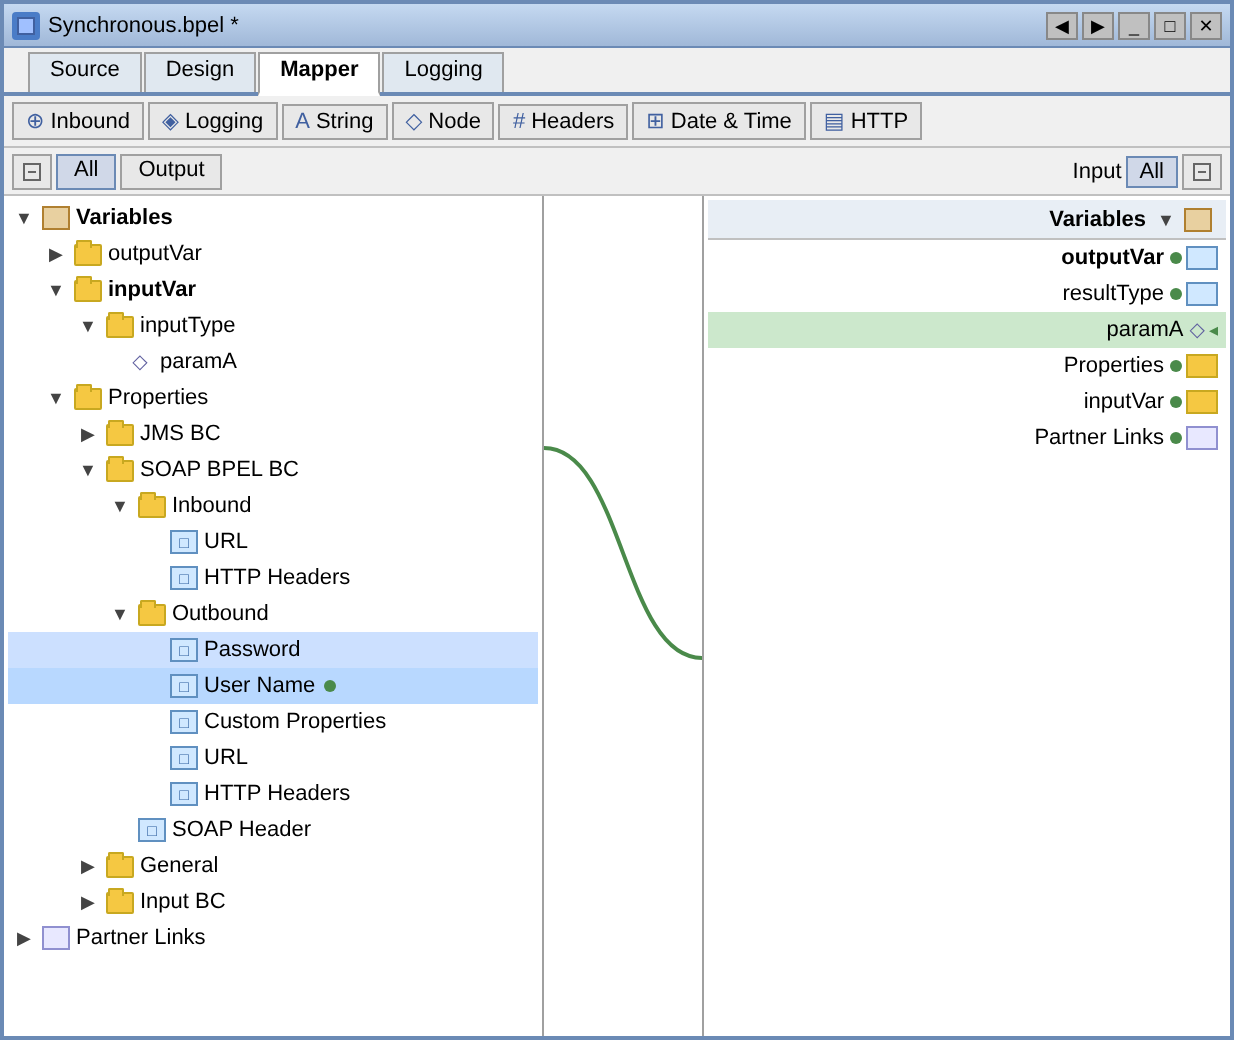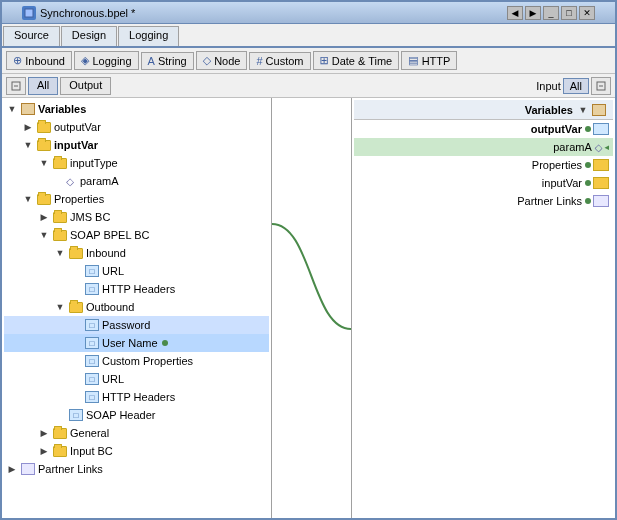--- a/index.html
+++ b/index.html
@@ -1,29 +1,29 @@
 <!DOCTYPE html>
 <html><head>
   <meta charset="utf-8">
   <style>
     * { box-sizing: border-box; margin: 0; padding: 0; }
     body { font-family: 'Segoe UI', Tahoma, Arial, sans-serif; font-size: 11px; background: #f0f0f0; }
     
     .window { width: 617px; height: 520px; border: 2px solid #6b8ab5; background: #f0f0f0; display: flex; flex-direction: column; }
     
     
-    .title-bar { background: linear-gradient(to bottom, #c5d9f1, #a0b8d8); height: 22px; display: flex; align-items: center; padding: 0 20px; justify-content: space-between; border-bottom: 1px solid #6b8ab5; }
+    .title-bar { background: linear-gradient(to bottom, #c5d9f1, #a0b8d8); height: 22px; display: flex; align-items: center; padding: 0 4px; justify-content: space-between; border-bottom: 1px solid #6b8ab5; }
     .title-bar-left { display: flex; align-items: center; gap: 4px; }
     .title-icon { width: 14px; height: 14px; background: #4a7cc7; border-radius: 2px; display: flex; align-items: center; justify-content: center; }
     .title-text { font-size: 11px; font-weight: normal; color: #000; }
     .title-controls { display: flex; gap: 2px; }
     .title-btn { width: 16px; height: 14px; background: #c0c0c0; border: 1px solid #888; display: flex; align-items: center; justify-content: center; font-size: 9px; cursor: pointer; }
     
     
-    .menu-tabs { background: #f0f0f0; display: flex; border-bottom: 2px solid #6b8ab5; padding: 2px 1px 0; gap: 1px; height: 24px; }
+    .menu-tabs { background: #f0f0f0; display: flex; border-bottom: 2px solid #6b8ab5; padding: 2px 12px 0; gap: 1px; height: 24px; }
     .menu-tab { padding: 2px 10px; border: 1px solid #a0a0a0; background: #e0e8f0; font-size: 11px; cursor: pointer; border-bottom: none; }
     .menu-tab.active { background: #ffffff; border-bottom: 2px solid white; margin-bottom: -2px; font-weight: bold; }
     
     
     .toolbar { background: #f0f0f0; display: flex; align-items: center; gap: 2px; padding: 2px 4px; border-bottom: 1px solid #c0c0c0; height: 26px; }
     .toolbar-btn { padding: 2px 6px; border: 1px solid #a0a0a0; background: #e8e8e8; font-size: 11px; cursor: pointer; display: flex; align-items: center; gap: 3px; white-space: nowrap; }
     
     
     .io-bar { background: #f0f0f0; display: flex; align-items: center; padding: 2px 4px; border-bottom: 1px solid #c0c0c0; height: 24px; gap: 2px; }
     .io-left { display: flex; gap: 2px; flex: 1; }
@@ -96,20 +96,21 @@
       <div class="title-btn">▶</div>
       <div class="title-btn">_</div>
       <div class="title-btn">□</div>
       <div class="title-btn">✕</div>
     </div>
   </div>
 
   <div class="menu-tabs">
     <div class="menu-tab">Source</div>
     <div class="menu-tab">Design</div>
+    <div class="menu-tab active">Mapper</div>
     <div class="menu-tab">Logging</div>
   </div>
 
   <div class="toolbar">
     <div class="toolbar-btn">
       <span style="color:#4060a0;">⊕</span>
       <span>Inbound</span>
     </div>
     <div class="toolbar-btn">
       <span style="color:#4060a0;">◈</span>
@@ -118,21 +119,21 @@
     <div class="toolbar-btn">
       <span style="color:#4060a0;">A</span>
       <span>String</span>
     </div>
     <div class="toolbar-btn">
       <span style="color:#4060a0;">◇</span>
       <span>Node</span>
     </div>
     <div class="toolbar-btn">
       <span style="color:#4060a0;">#</span>
-      <span>Custom</span>
+      <span>Headers</span>
     </div>
     <div class="toolbar-btn">
       <span style="color:#4060a0;">⊞</span>
       <span>Date &amp; Time</span>
     </div>
     <div class="toolbar-btn">
       <span style="color:#4060a0;">▤</span>
       <span>HTTP</span>
     </div>
   </div>
@@ -433,20 +434,25 @@
               <div style="width:14px;height:12px;background:#e8d0a0;border:1px solid #b08030;"></div>
             </div>
         </div>
 
         <div class="right-tree-item" style="height:18px; padding-right:4px;">
           <span class="tree-label bold">outputVar</span>
           <span class="connector-dot-sm" style="margin-left:3px;"></span>
           <div style="width:16px;height:12px;margin-left:2px;background:#d0e8ff;border:1px solid #6090c0;display:flex;align-items:center;justify-content:center;font-size:8px;"></div>
         </div>
 
+        <div class="right-tree-item" style="height:18px; padding-right:4px;">
+          <span class="tree-label">resultType</span>
+          <span class="connector-dot-sm" style="margin-left:3px;"></span>
+          <div style="width:16px;height:12px;margin-left:2px;background:#d0e8ff;border:1px solid #6090c0;"></div>
+        </div>
 
         <div class="right-tree-item" style="height:18px; padding-right:4px; background:#cce8cc;">
           <span class="tree-label">paramA</span>
           <span style="font-size:10px; color:#6060a0; margin-left:3px;">◇</span>
           <span style="font-size:9px; color:#4a8a4a; margin-left:2px;">◂</span>
         </div>
 
         <div class="right-tree-item" style="height:18px; padding-right:4px;">
           <span class="tree-label">Properties</span>
           <span class="connector-dot-sm" style="margin-left:3px;"></span>

